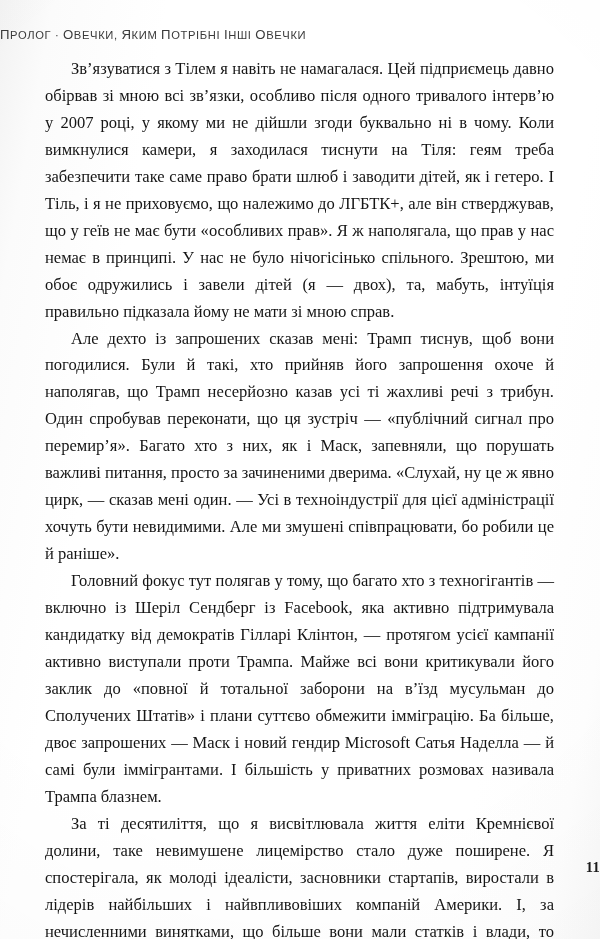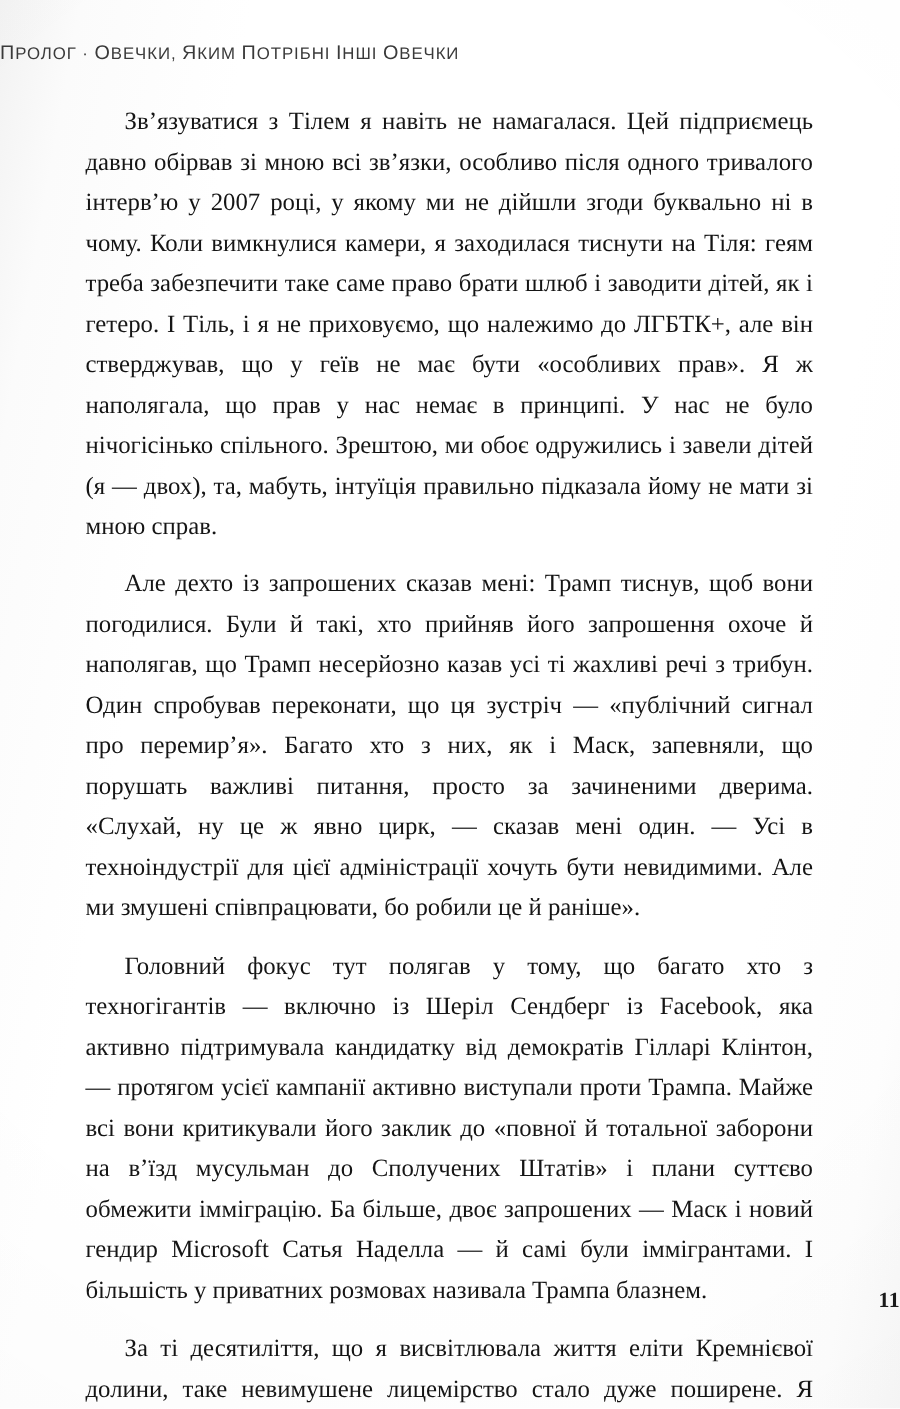--- a/index.html
+++ b/index.html
@@ -67,21 +67,21 @@
     font-size: 16.55px;
     line-height: 26.95px;
     text-align: justify;
     text-justify: inter-word;
     hyphens: manual;
     -webkit-hyphens: manual;
     color: #151515;
   }
 
   .body-text p {
-    margin: 12px;
+    margin: 0;
     text-indent: 26px;
     text-align: justify;
   }
   
   .body-text p:last-child {
     text-align: justify;
   }
 
   .folio {
     position: absolute;

